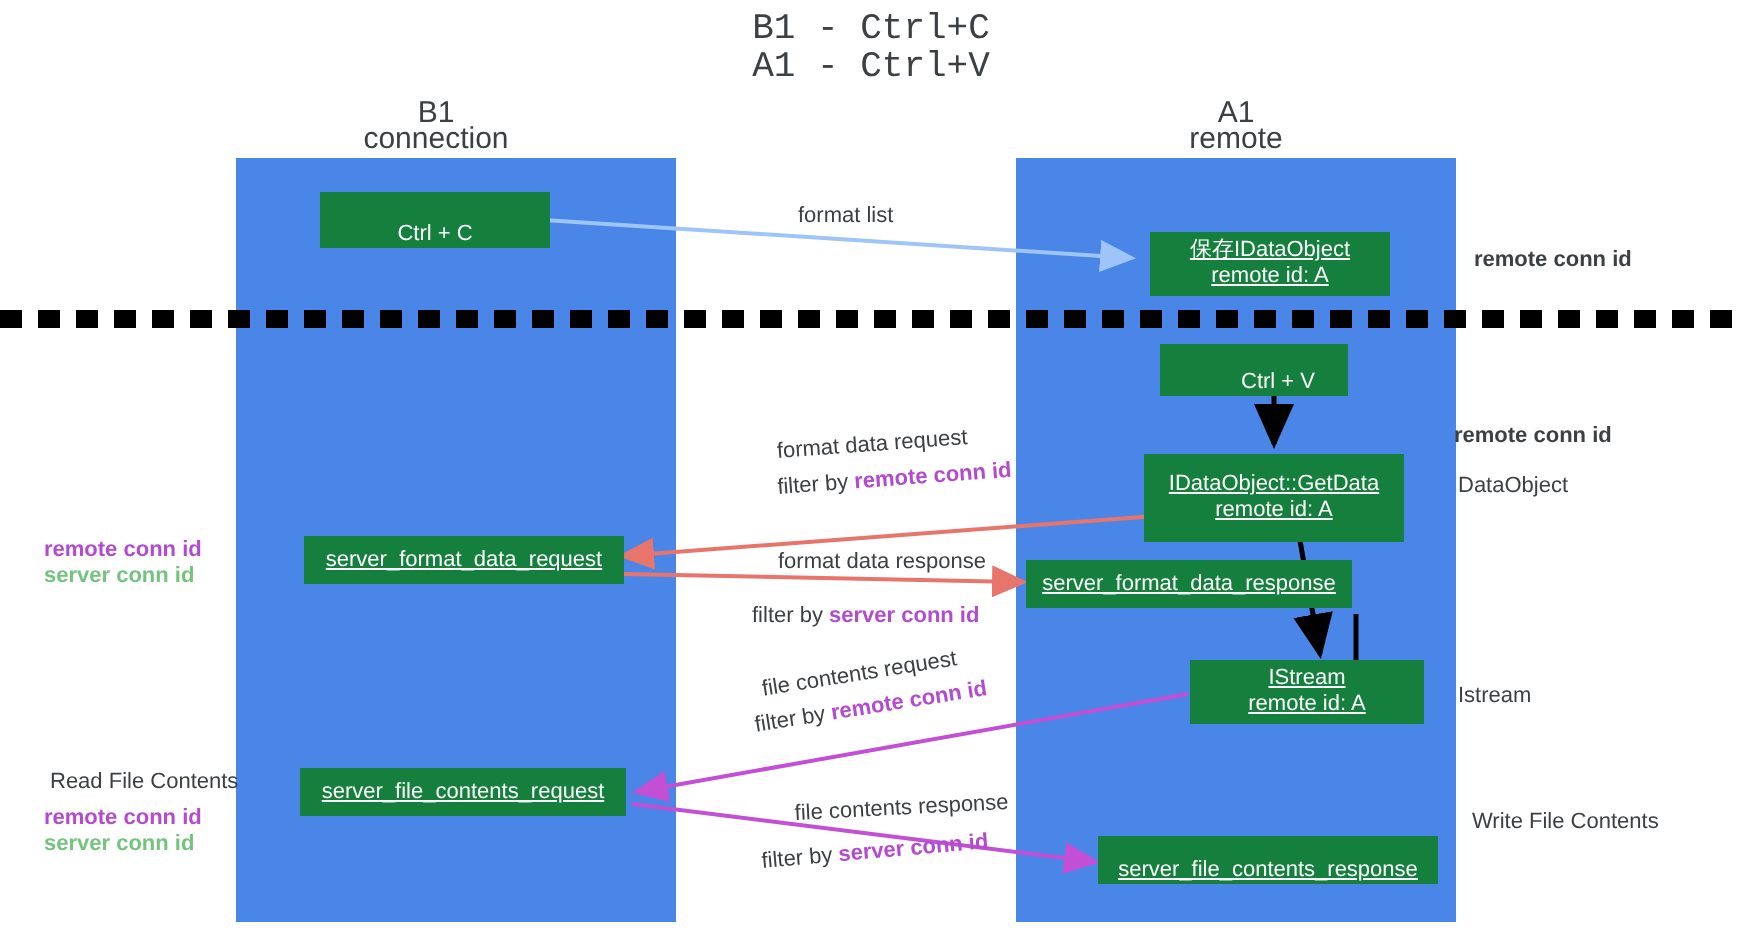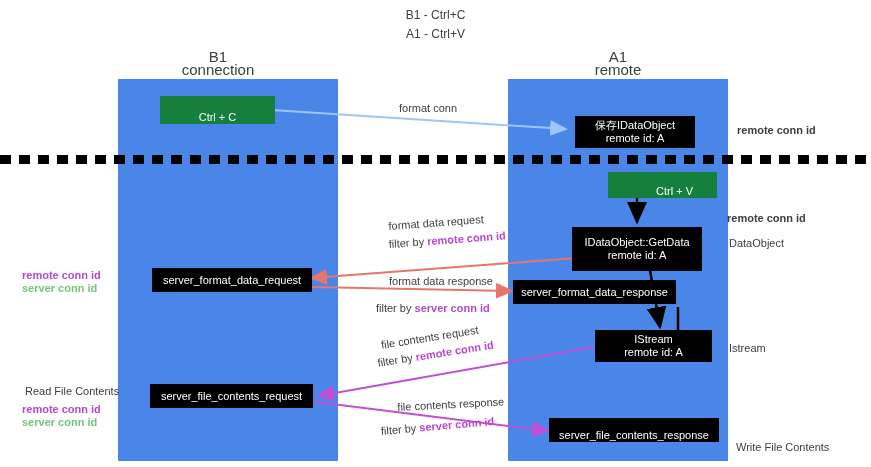--- a/index.html
+++ b/index.html
@@ -10,22 +10,23 @@
     font-family:"Liberation Sans", sans-serif;
     position:relative;
     overflow:hidden;
     color:#3c4043;
   }
   #stage{position:absolute;left:0;top:0;width:871px;height:467px;}
 
   
   .title{
     position:absolute;left:0;top:6px;width:871px;
-    text-align:center;font-size:12px;line-height:19px;color:#3c4043;
+    text-align:center;font-size:18px;line-height:19px;color:#3c4043;
     white-space:pre;
+    font-family:Liberation Mono, monospace;
   }
 
   
   .colhead{
     position:absolute;text-align:center;font-size:15px;line-height:13px;
     color:#3c4043;white-space:pre;
   }
 
   
   .lane{
@@ -33,21 +34,21 @@
   }
 
   
   .box{
     position:absolute;
     display:flex;flex-direction:column;align-items:center;justify-content:center;
     color:#ffffff;font-size:11px;line-height:13px;text-align:center;
     box-sizing:border-box;
   }
   .box.green{background:#15803d;justify-content:flex-end;}
-  .box.orange{background:#000000;}
+  .box.orange{background:#15803d;text-decoration:underline;}
   .box .l2{font-size:11px;}
 
   
   .divider{
     position:absolute;left:0;top:155px;width:871px;height:9px;
     background-image:repeating-linear-gradient(
       to right,#000 0px,#000 11px,transparent 11px,transparent 19px);
   }
 
   
@@ -113,21 +114,21 @@
 
   <div class="box green" style="left:160px;top:96px;width:115px;height:28px;">
     <div>Ctrl + C</div>
   </div>
 
   <div class="box orange" style="left:575px;top:116px;width:120px;height:32px;">
     <div>保存IDataObject</div>
     <div class="l2">remote id: A</div>
   </div>
 
-  <div class="box green" style="left:608px;top:172px;width:109px;height:26px;padding-left:24px;">
+  <div class="box green" style="left:580px;top:172px;width:94px;height:26px;padding-left:24px;">
     <div>Ctrl + V</div>
   </div>
 
   <div class="box orange" style="left:572px;top:227px;width:130px;height:44px;">
     <div>IDataObject::GetData</div>
     <div class="l2">remote id: A</div>
   </div>
 
   <div class="box orange" style="left:513px;top:280px;width:163px;height:24px;">
     <div>server_format_data_response</div>
@@ -143,21 +144,21 @@
   </div>
 
   <div class="box orange" style="left:150px;top:384px;width:163px;height:24px;">
     <div>server_file_contents_request</div>
   </div>
 
   <div class="box orange" style="left:549px;top:418px;width:170px;height:24px;justify-content:flex-end;">
     <div>server_file_contents_response</div>
   </div>
 
-  <div class="lbl" style="left:399px;top:101px;">format conn</div>
+  <div class="lbl" style="left:399px;top:101px;">format list</div>
 
   <div style="position:absolute;left:388px;top:219px;transform:rotate(-4.2deg);transform-origin:left top;">
     <div class="lbl" style="position:static;">format data request</div>
   </div>
   <div style="position:absolute;left:388px;top:234px;transform:rotate(-4.2deg);transform-origin:left top;white-space:nowrap;">
     <span class="lbl" style="position:static;">filter by </span><span class="lbl purple" style="position:static;">remote conn id</span>
   </div>
 
   <div class="lbl" style="left:389px;top:274px;">format data response</div>
   <div style="position:absolute;left:376px;top:298px;white-space:nowrap;">
@@ -179,21 +180,21 @@
   </div>
 
   <div class="sidelbl purple" style="left:737px;top:123px;">remote conn id</div>
 
   <div class="sidelbl purple" style="left:727px;top:211px;">remote conn id</div>
 
   <div class="sidelbl" style="left:729px;top:236px;">DataObject</div>
 
   <div class="sidelbl" style="left:729px;top:341px;">Istream</div>
 
-  <div class="sidelbl" style="left:736px;top:440px;">Write File Contents</div>
+  <div class="sidelbl" style="left:736px;top:404px;">Write File Contents</div>
 
   <div class="stack purple" style="left:22px;top:268px;">remote conn id</div>
   <div class="stack green-t" style="left:22px;top:281px;">server conn id</div>
 
   <div class="stack" style="left:25px;top:384px;color:#3c4043;">Read File Contents</div>
   <div class="stack purple" style="left:22px;top:402px;">remote conn id</div>
   <div class="stack green-t" style="left:22px;top:415px;">server conn id</div>
 
 </div>
 

